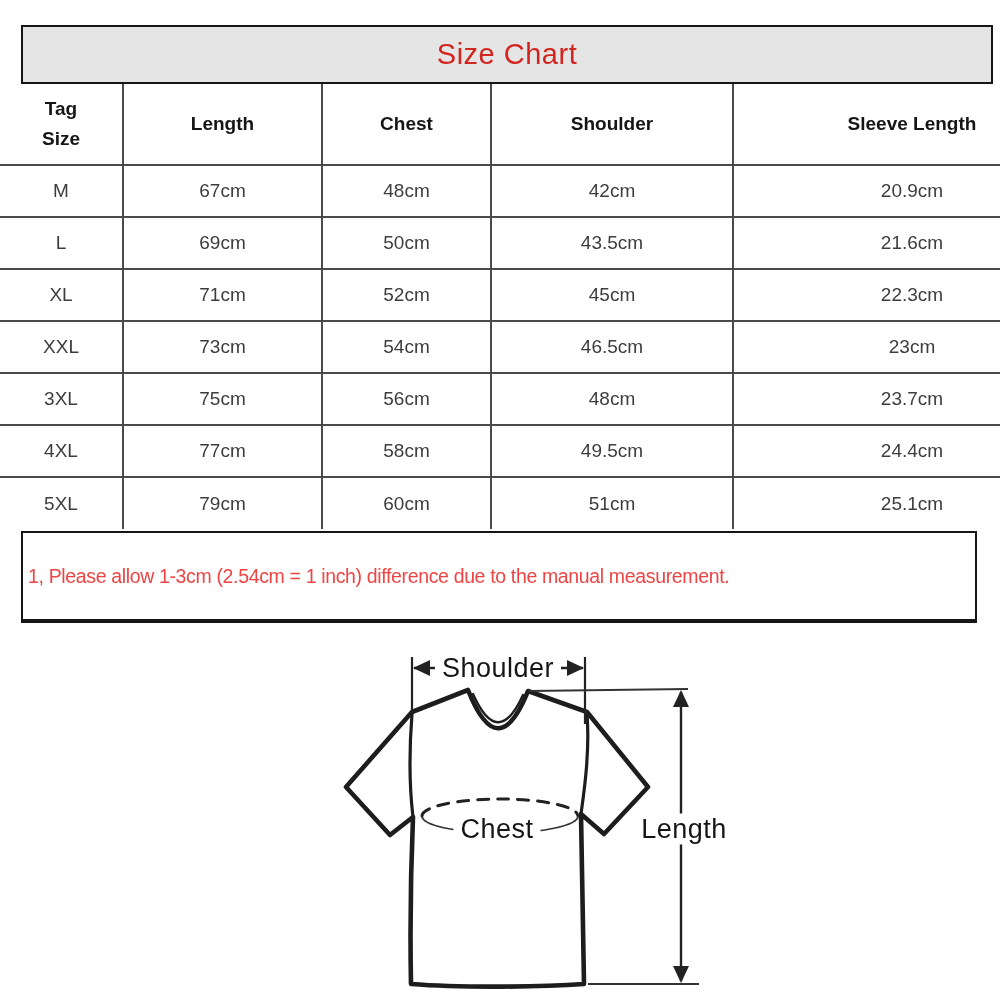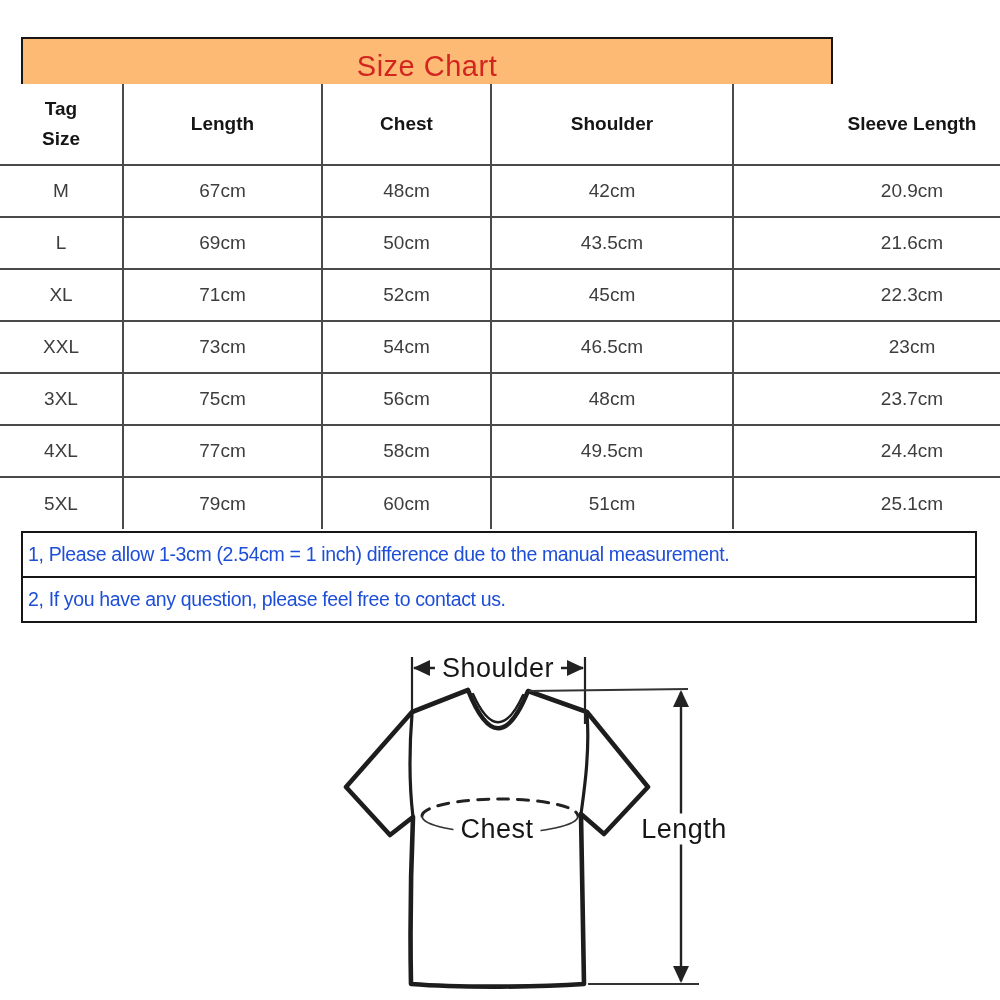--- a/index.html
+++ b/index.html
@@ -7,25 +7,25 @@
   body {
     width: 1000px; height: 1000px;
     position: relative;
     font-family: "Liberation Sans", "DejaVu Sans", sans-serif;
     color: #1a1a1a;
     overflow: hidden;
   }
 
   
   .title-box {
-    position: absolute; left: 21px; top: 37px;
-    width: 812px; height: 59px;
+    position: absolute; left: 21px; top: 25px;
+    width: 972px; height: 59px;
     border: 2px solid #161616;
     display: flex; align-items: center; justify-content: center;
-    background: #fdba74;
+    background: #e5e5e5;
   }
   .title-box .title {
     color: #d2251f;
     font-size: 29px;
     letter-spacing: 0.5px;
   }
 
   
   .table-wrap {
     position: absolute; left: 0; top: 84px;
@@ -63,21 +63,21 @@
     border: 2px solid #161616;
     background: #fff;
     display: flex; flex-direction: column;
   }
   .note-row {
     flex: 1 1 auto;
     display: flex; align-items: center;
     padding-left: 5px;
     font-size: 19.5px;
     letter-spacing: -0.35px;
-    color: #1d4ed8;
+    color: #ef4444;
     background: #fff;
   }
   .note-row:first-child { border-bottom: 2px solid #161616; }
 
   
   .diagram-svg { position: absolute; left: 0; top: 628px; width: 1000px; height: 372px; }
   .dim-label {
     position: absolute;
     transform: translate(-50%, -50%);
     background: #ffffff;
@@ -163,21 +163,20 @@
         <td>60cm</td>
         <td>51cm</td>
         <td>25.1cm</td>
       </tr>
     </tbody>
   </table>
 </div>
 
 <div class="notes-box">
   <div class="note-row">1, Please allow 1-3cm (2.54cm = 1 inch) difference due to the manual measurement.</div>
-  <div class="note-row">2, If you have any question, please feel free to contact us.</div>
 </div>
 
 <svg class="diagram-svg" viewBox="0 628 1000 372" xmlns="http://www.w3.org/2000/svg">
 
   <path d="M 412,714 C 409,752 410,792 413,817 M 587,714 C 590,752 584,792 581,814" fill="none" stroke="#1d1d1d" stroke-width="3.2" stroke-linecap="round"></path>
 
   <path d="M 468,690 L 412,712 L 346,787 L 390,835 L 413,817
            C 411,865 410,932 411,984
            C 462,988 540,987 584,984
            C 583,932 582,865 581,814

